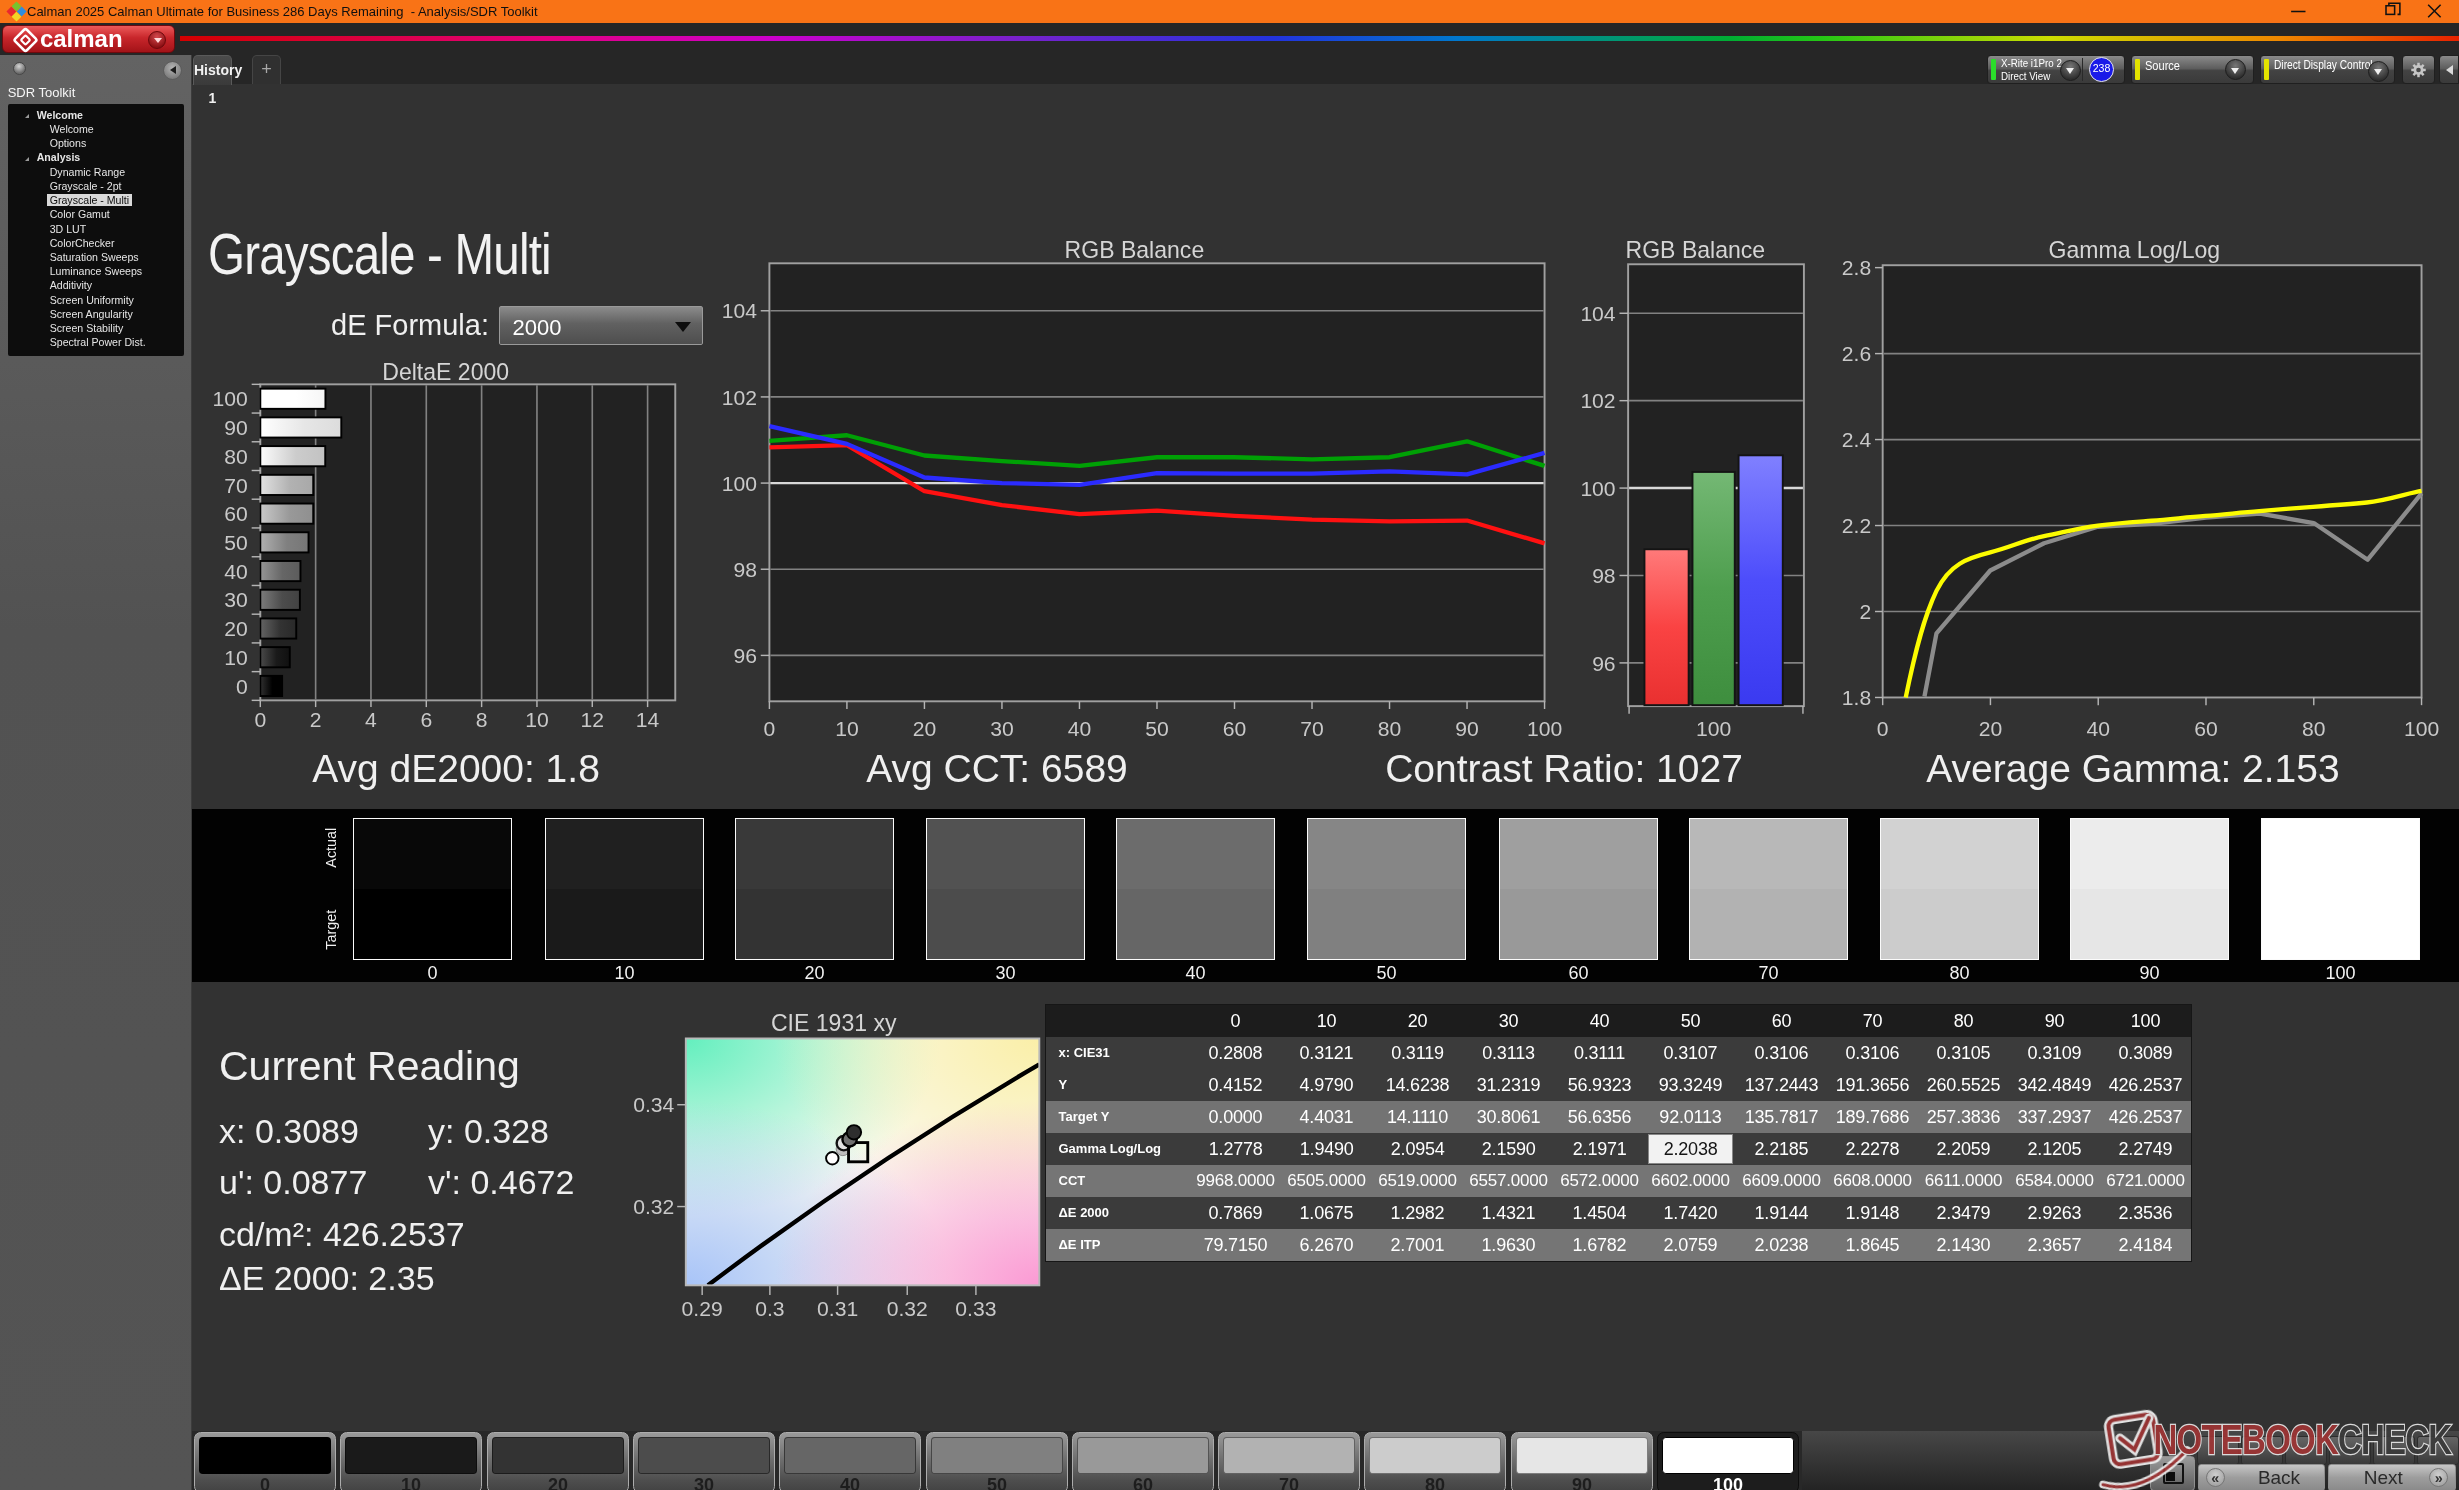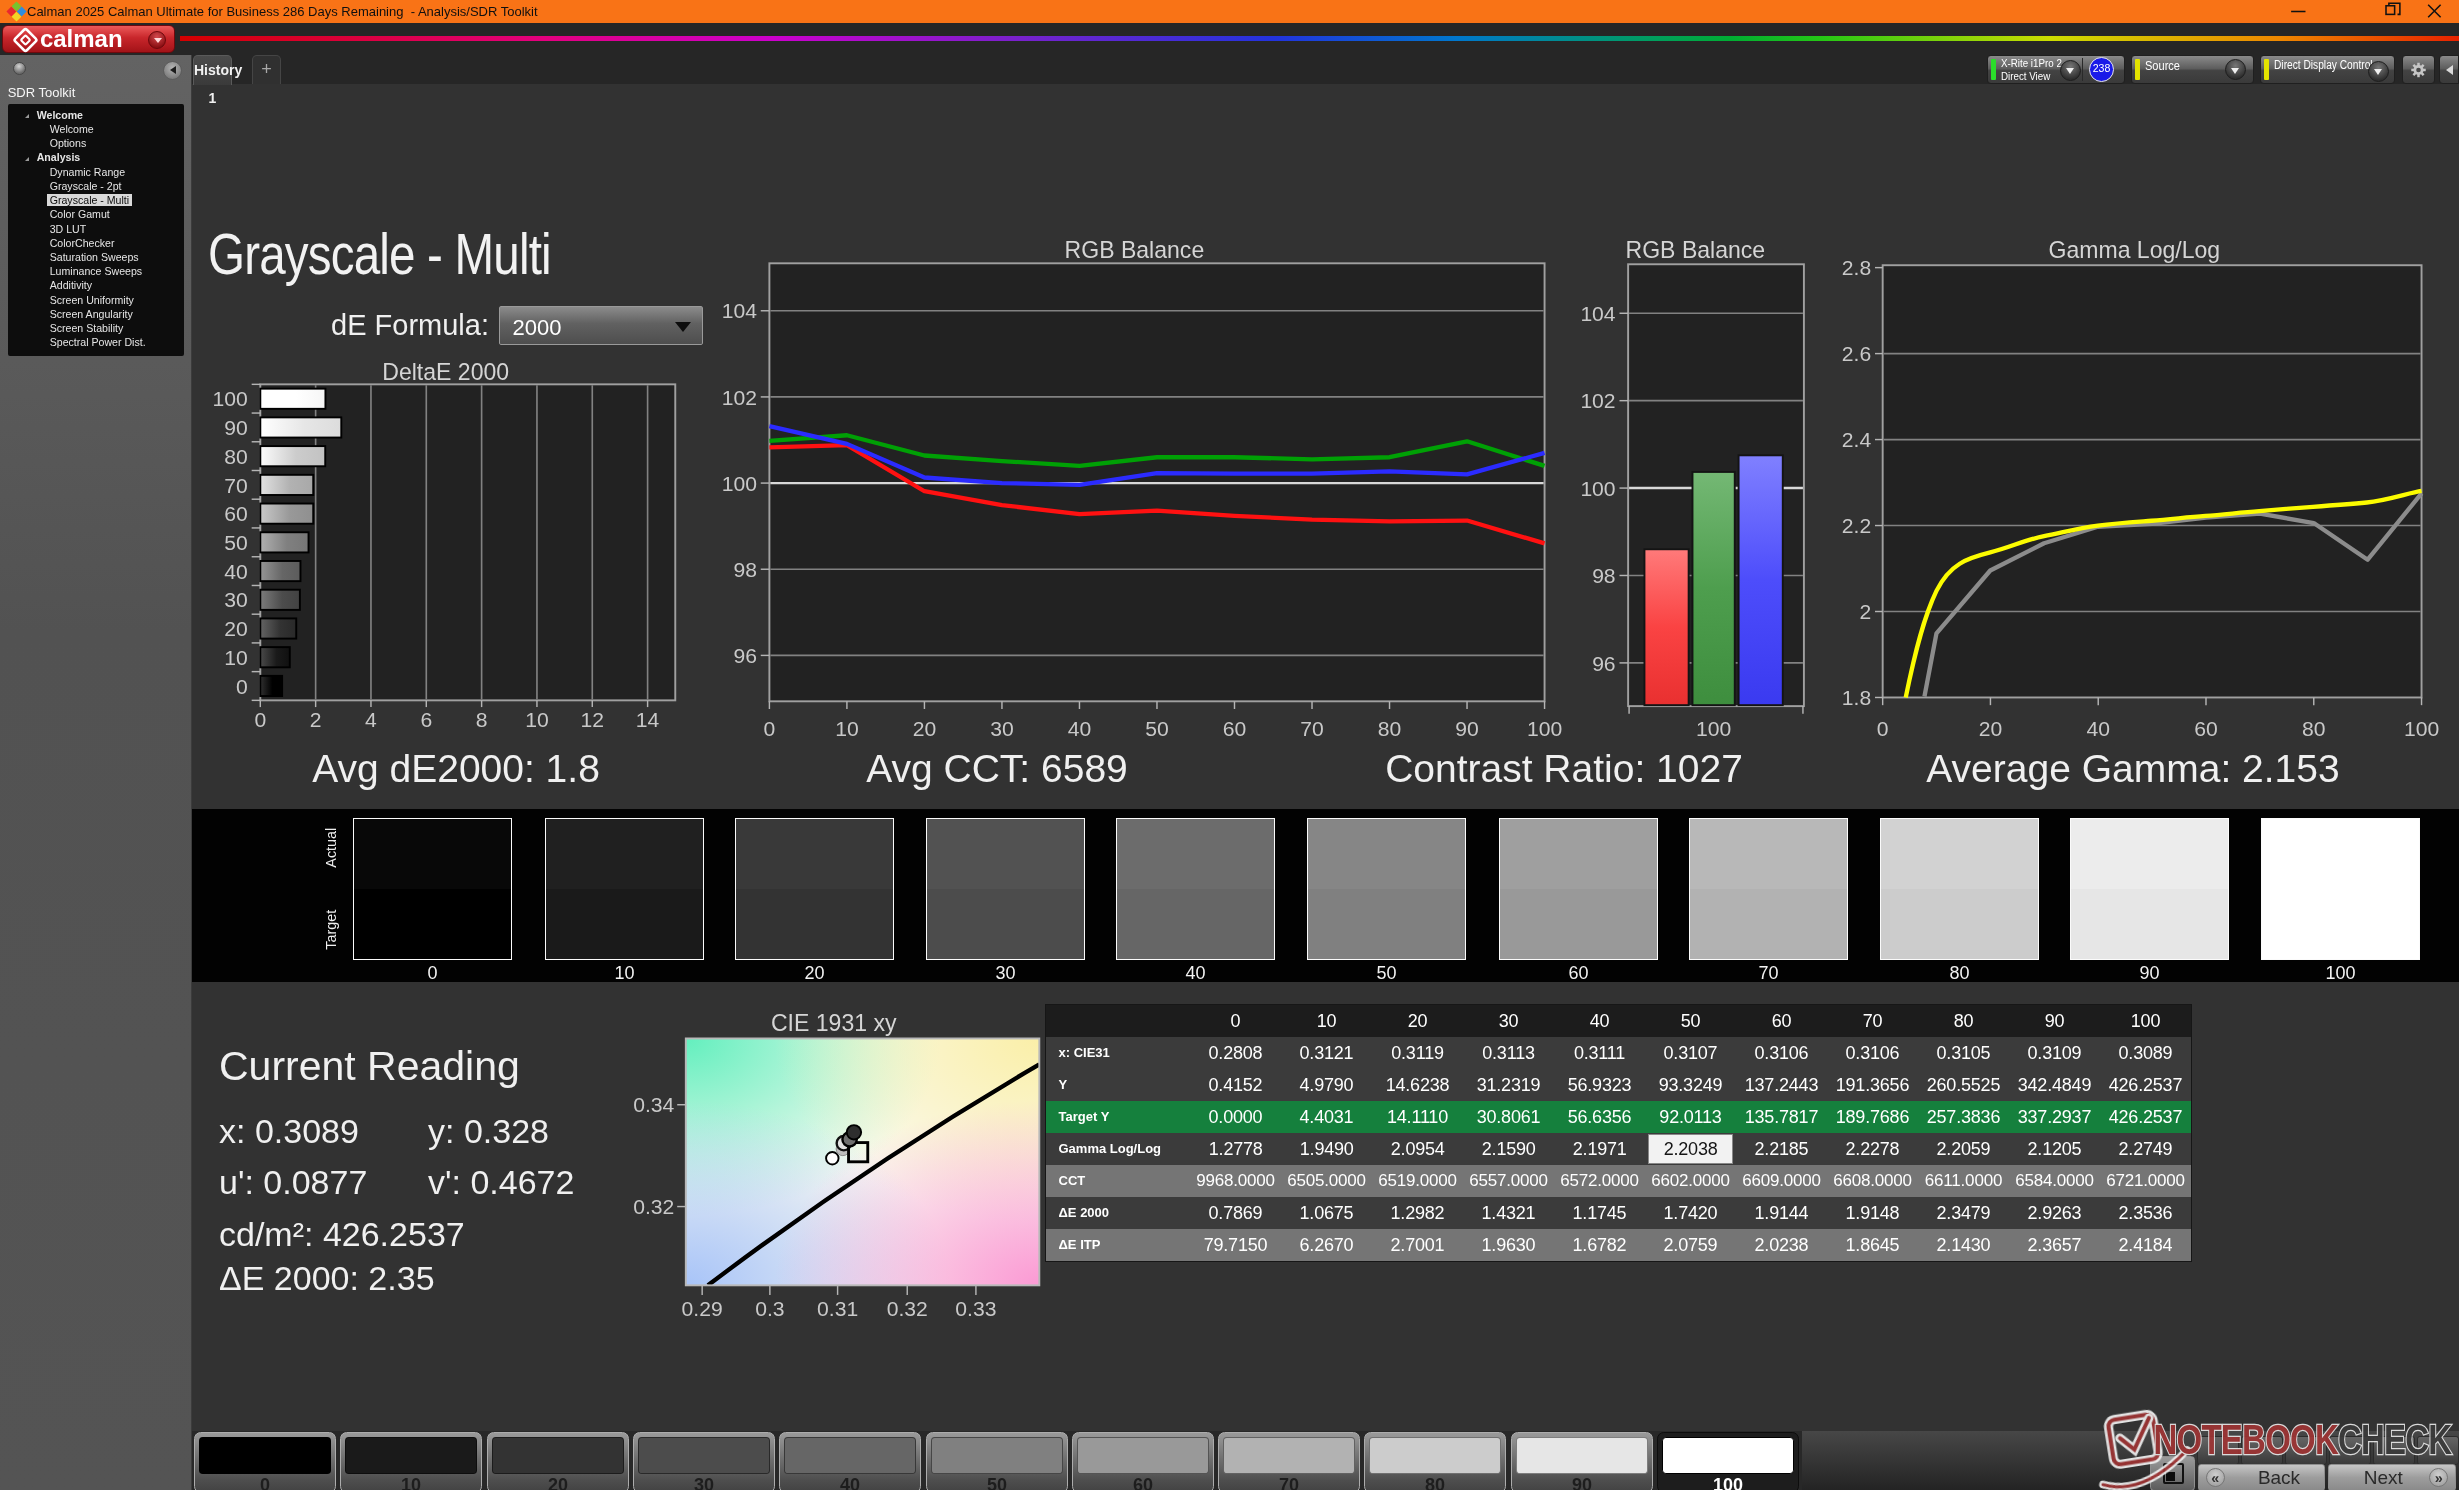--- a/index.html
+++ b/index.html
@@ -554,21 +554,21 @@
       <div class="tc">14.6238</div>
       <div class="tc">31.2319</div>
       <div class="tc">56.9323</div>
       <div class="tc">93.3249</div>
       <div class="tc">137.2443</div>
       <div class="tc">191.3656</div>
       <div class="tc">260.5525</div>
       <div class="tc">342.4849</div>
       <div class="tc">426.2537</div>
     </div>
-    <div class="trw" style="background:#15803d">
+    <div class="trw" style="background:#737373">
       <div class="tlab">Target Y</div>
       <div class="tc">0.0000</div>
       <div class="tc">4.4031</div>
       <div class="tc">14.1110</div>
       <div class="tc">30.8061</div>
       <div class="tc">56.6356</div>
       <div class="tc">92.0113</div>
       <div class="tc">135.7817</div>
       <div class="tc">189.7686</div>
       <div class="tc">257.3836</div>
@@ -602,21 +602,21 @@
       <div class="tc">6611.0000</div>
       <div class="tc">6584.0000</div>
       <div class="tc">6721.0000</div>
     </div>
     <div class="trw" style="background:#3B3B3B">
       <div class="tlab">ΔE 2000</div>
       <div class="tc">0.7869</div>
       <div class="tc">1.0675</div>
       <div class="tc">1.2982</div>
       <div class="tc">1.4321</div>
-      <div class="tc">1.1745</div>
+      <div class="tc">1.4504</div>
       <div class="tc">1.7420</div>
       <div class="tc">1.9144</div>
       <div class="tc">1.9148</div>
       <div class="tc">2.3479</div>
       <div class="tc">2.9263</div>
       <div class="tc">2.3536</div>
     </div>
     <div class="trw" style="background:#757575">
       <div class="tlab">ΔE ITP</div>
       <div class="tc">79.7150</div>

